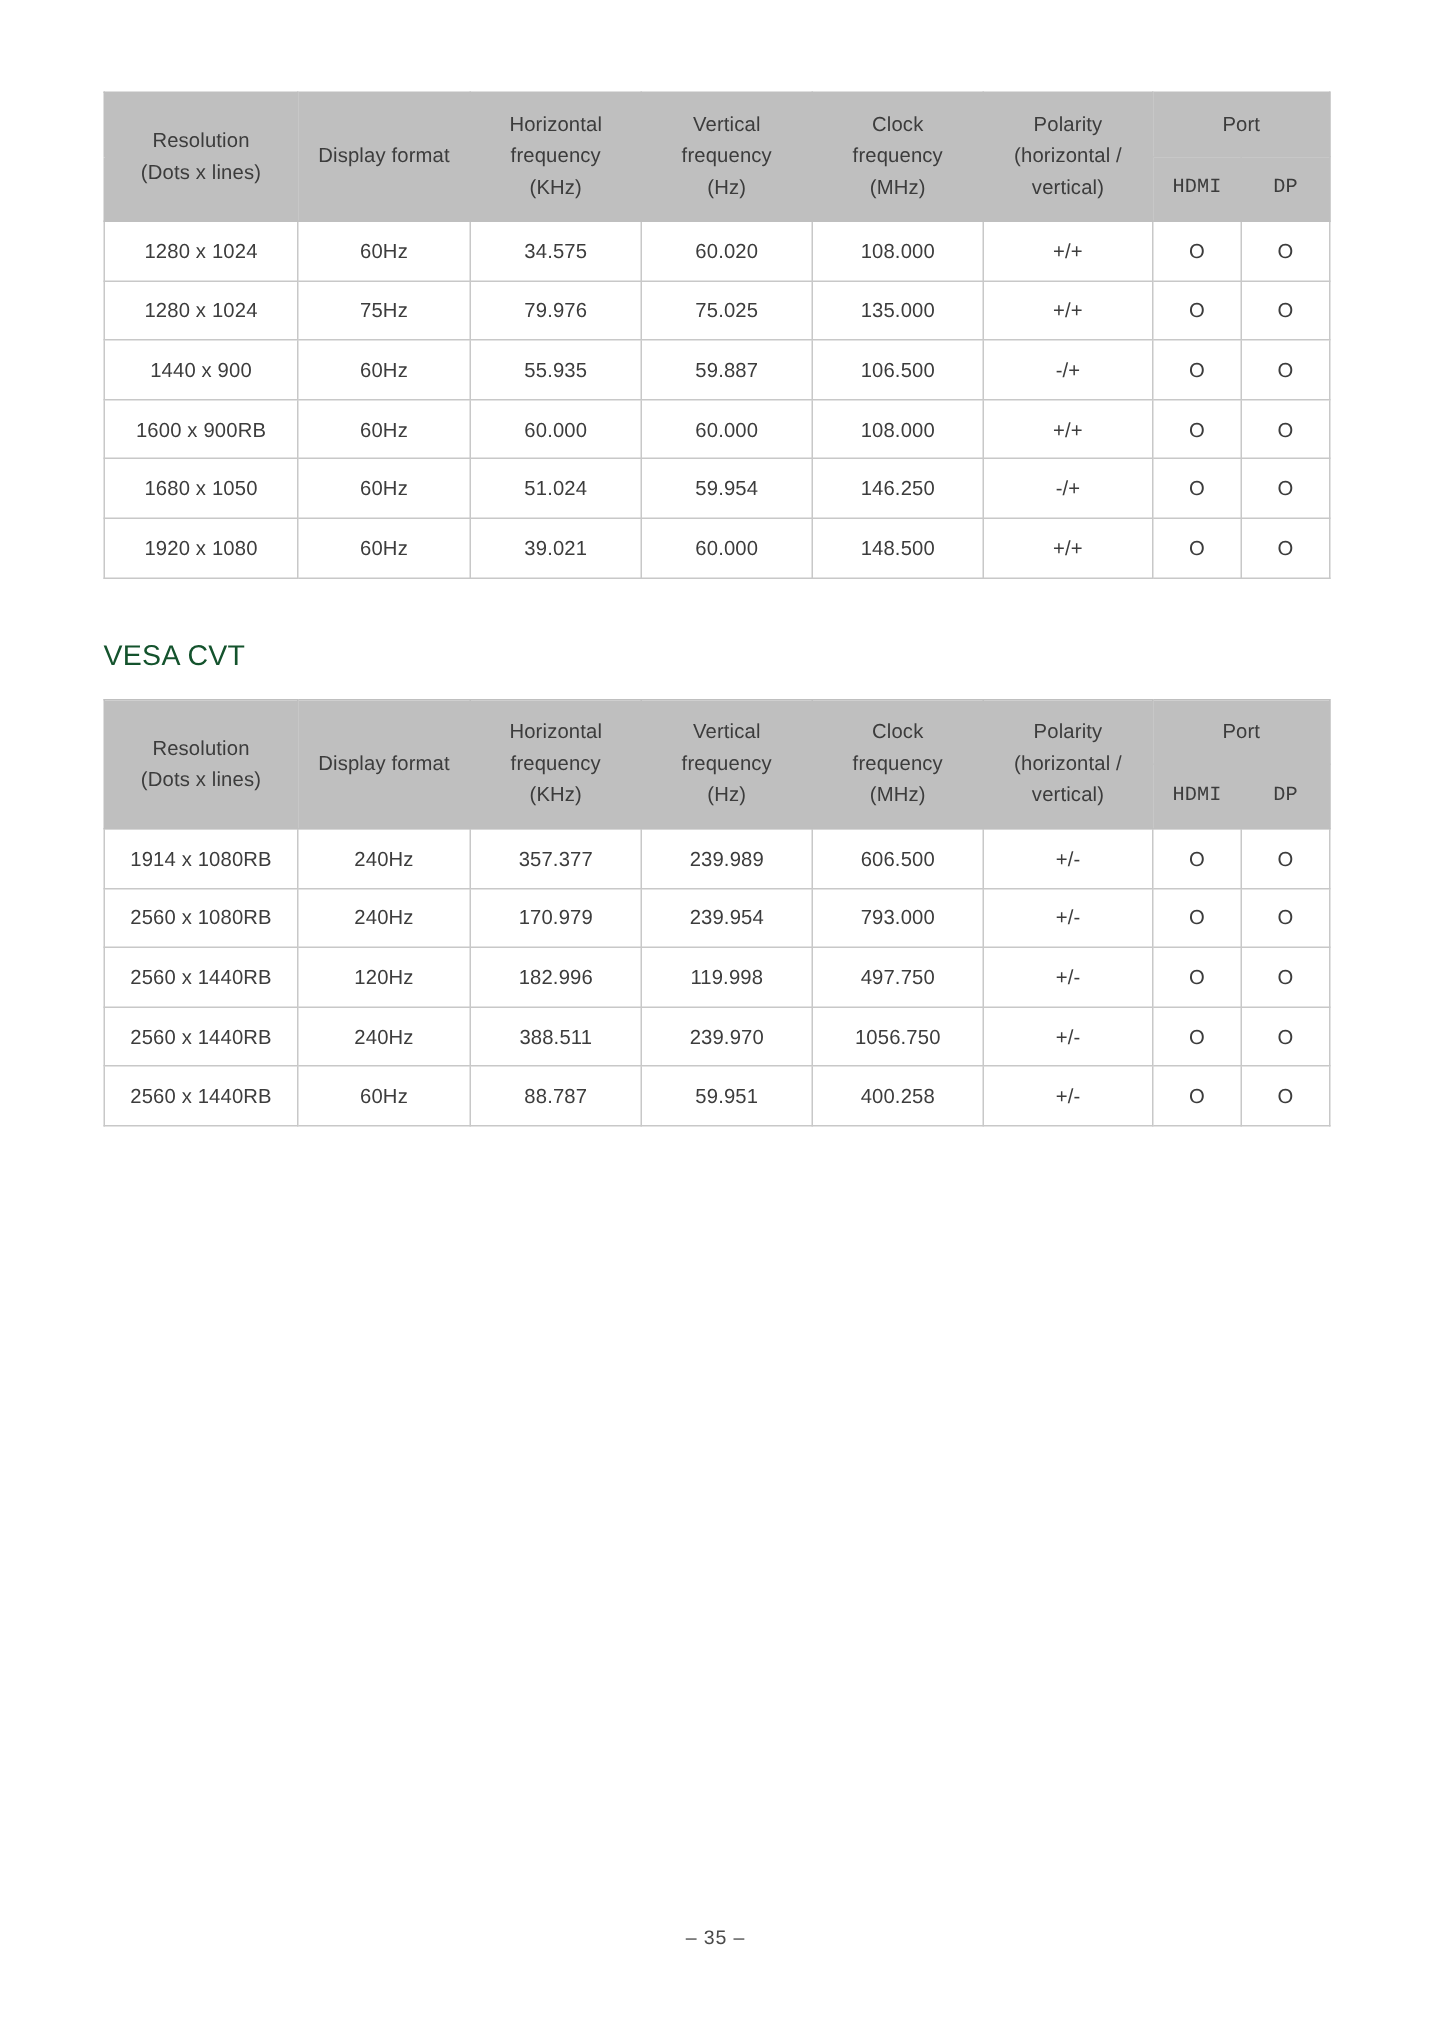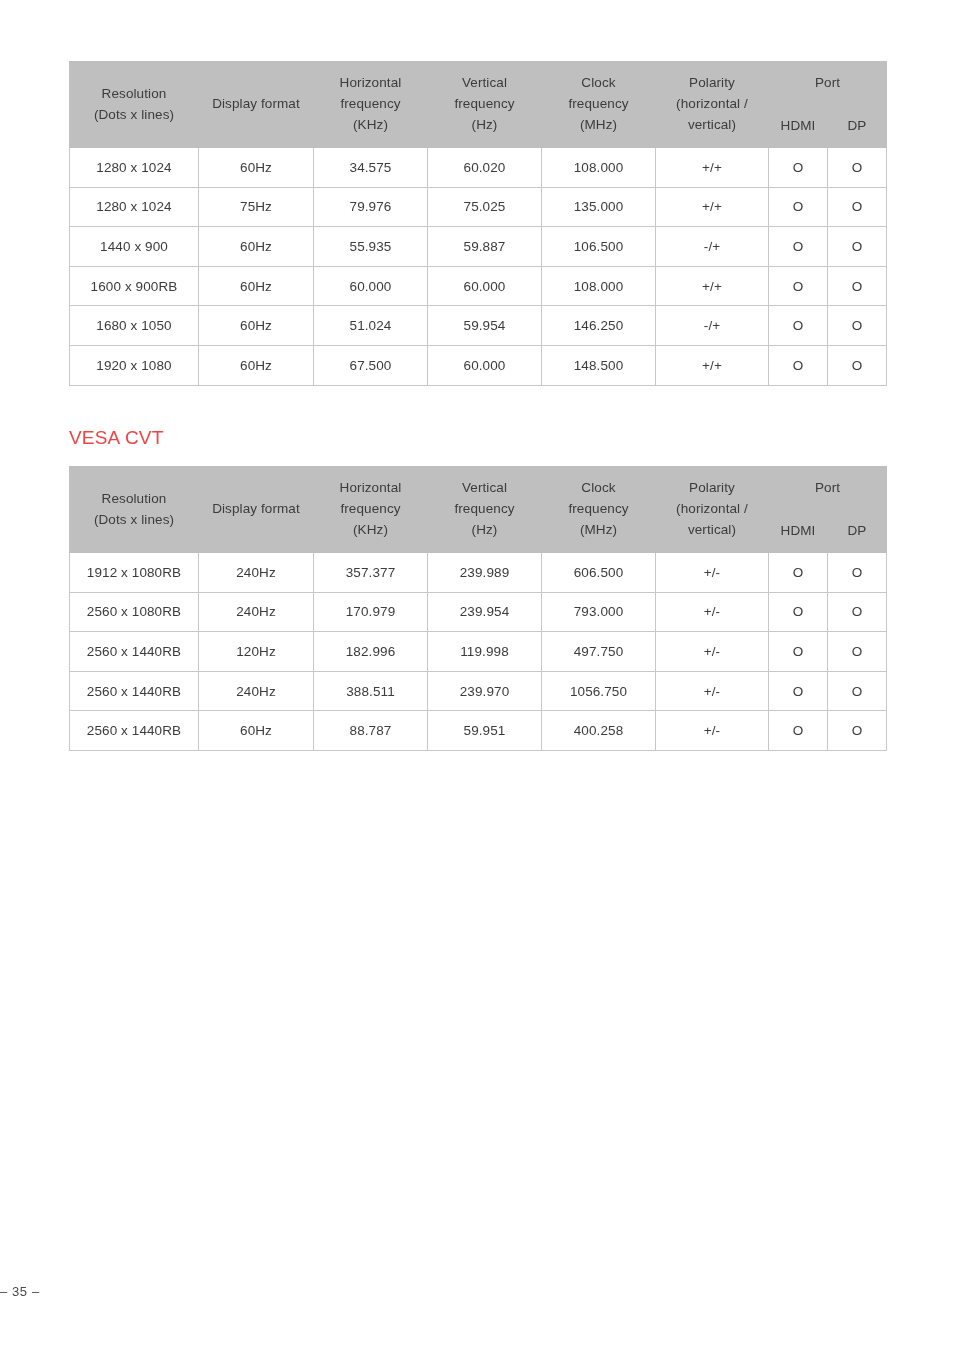--- a/index.html
+++ b/index.html
@@ -57,20 +57,21 @@
   }
 
   .timing-table thead th.hdr-tall {
     height: 84px;
   }
   .timing-table thead th.hdr-port-group {
     height: 42px;
   }
   .timing-table thead th.hdr-port-sub {
     height: 42px;
+    font-family: Liberation Mono, monospace;
   }
 
   .timing-table tbody td {
     height: 38.6px;
     font-size: 13.5px;
     background: #ffffff;
     letter-spacing: 0.1px;
   }
 
   
@@ -84,33 +85,34 @@
   .col-dp       { width: 59px; }
 
   .hdr-line { display: block; }
 
   
   .section-heading {
     position: absolute;
     left: 69px;
     top: 427px;
     font-size: 19px;
-    color: #ef4444;
+    color: #14532d;
     letter-spacing: 0.2px;
     font-weight: normal;
     margin: 0;
     line-height: 1.2;
   }
 
   
   .page-footer {
     position: absolute;
     left: 0;
     top: 1284px;
     width: 954px;
+    text-align: center;
     font-size: 13px;
     color: #4a4a4a;
     letter-spacing: 0.6px;
   }
 </style>
 </head>
 <body>
 
 <div class="page">
 
@@ -214,21 +216,21 @@
         <td>51.024</td>
         <td>59.954</td>
         <td>146.250</td>
         <td>-/+</td>
         <td>O</td>
         <td>O</td>
       </tr>
       <tr>
         <td>1920 x 1080</td>
         <td>60Hz</td>
-        <td>67.500</td>
+        <td>39.021</td>
         <td>60.000</td>
         <td>148.500</td>
         <td>+/+</td>
         <td>O</td>
         <td>O</td>
       </tr>
     </tbody>
   </table>
 
   <h2 class="section-heading">VESA CVT</h2>
@@ -281,21 +283,21 @@
         <th class="hdr-port-sub">
           <span class="hdr-line">HDMI</span>
         </th>
         <th class="hdr-port-sub">
           <span class="hdr-line">DP</span>
         </th>
       </tr>
     </thead>
     <tbody>
       <tr>
-        <td>1912 x 1080RB</td>
+        <td>1914 x 1080RB</td>
         <td>240Hz</td>
         <td>357.377</td>
         <td>239.989</td>
         <td>606.500</td>
         <td>+/-</td>
         <td>O</td>
         <td>O</td>
       </tr>
       <tr>
         <td>2560 x 1080RB</td>

